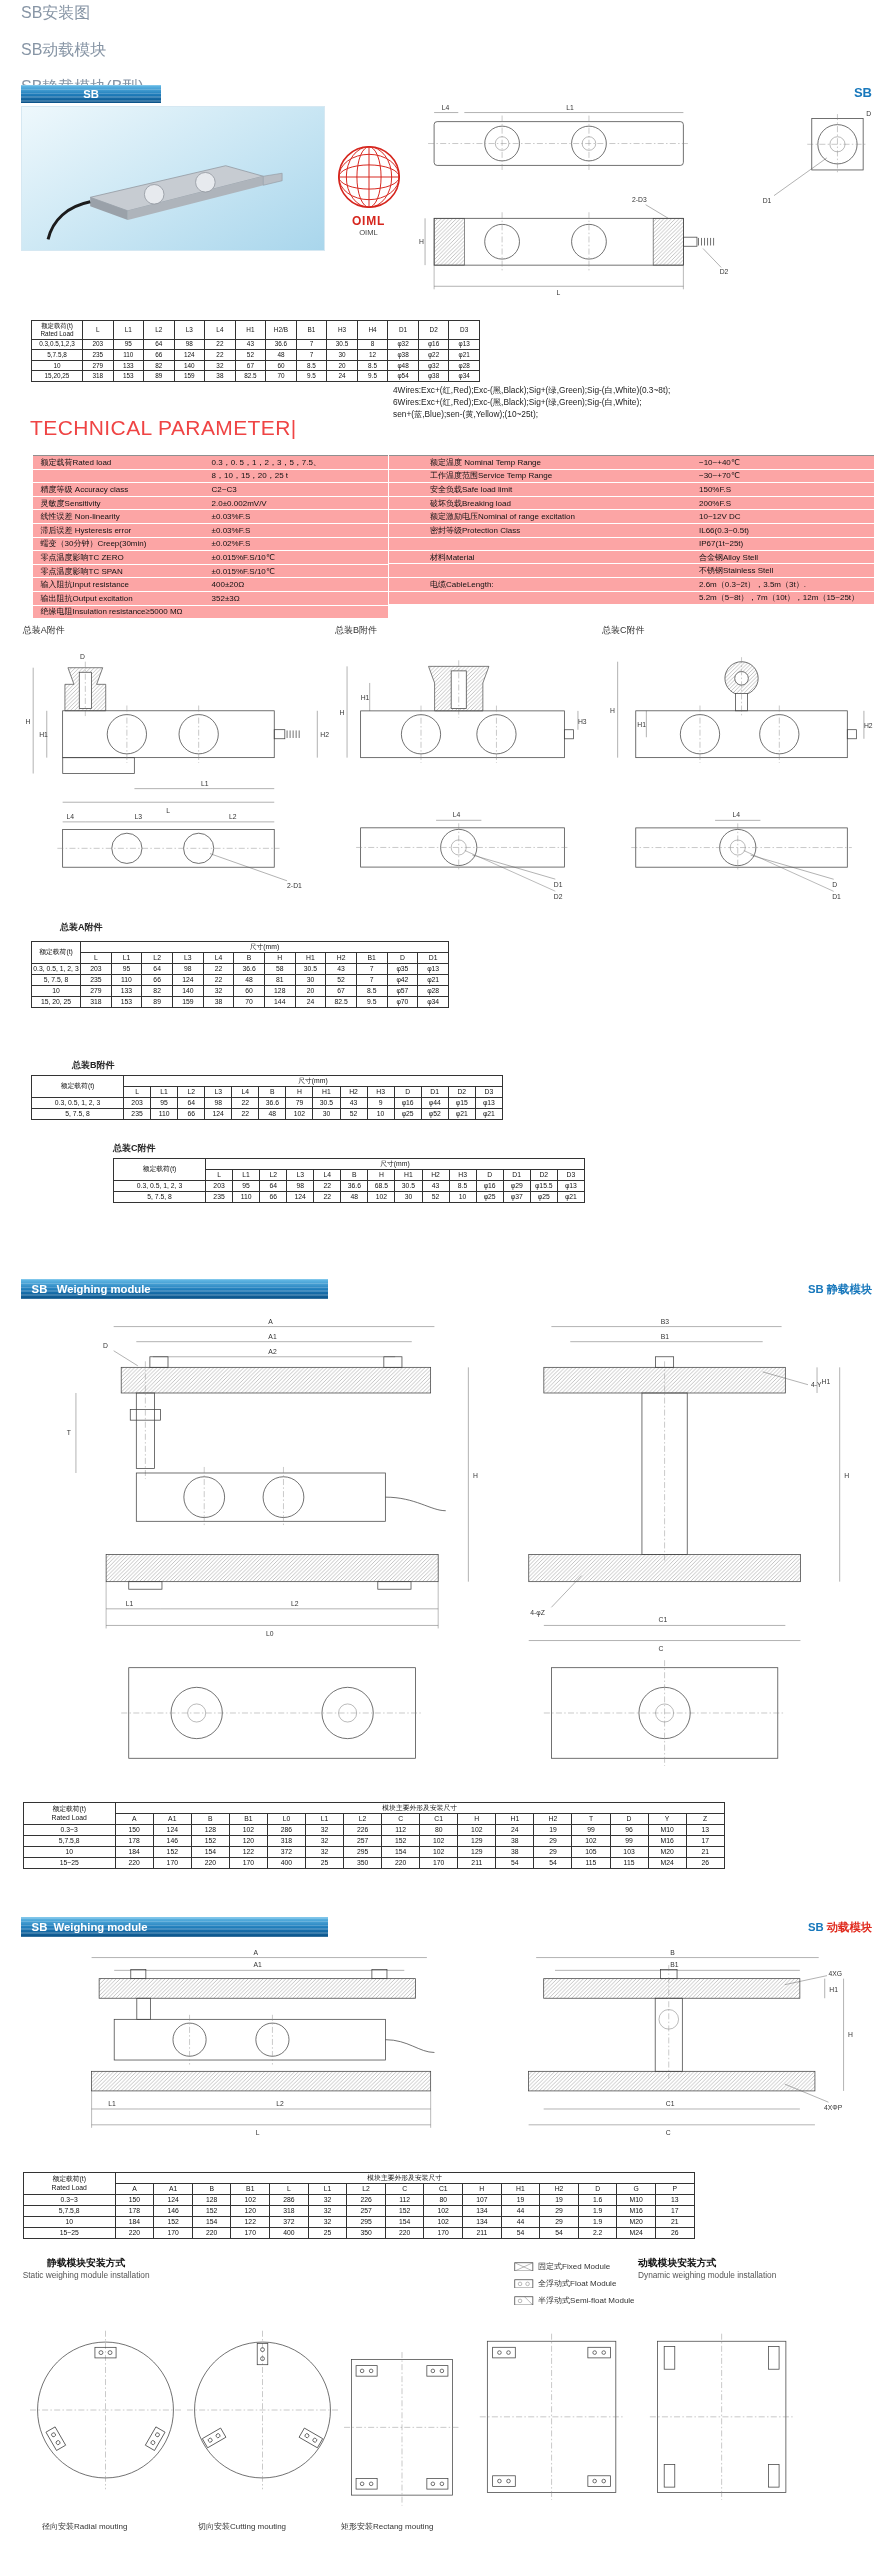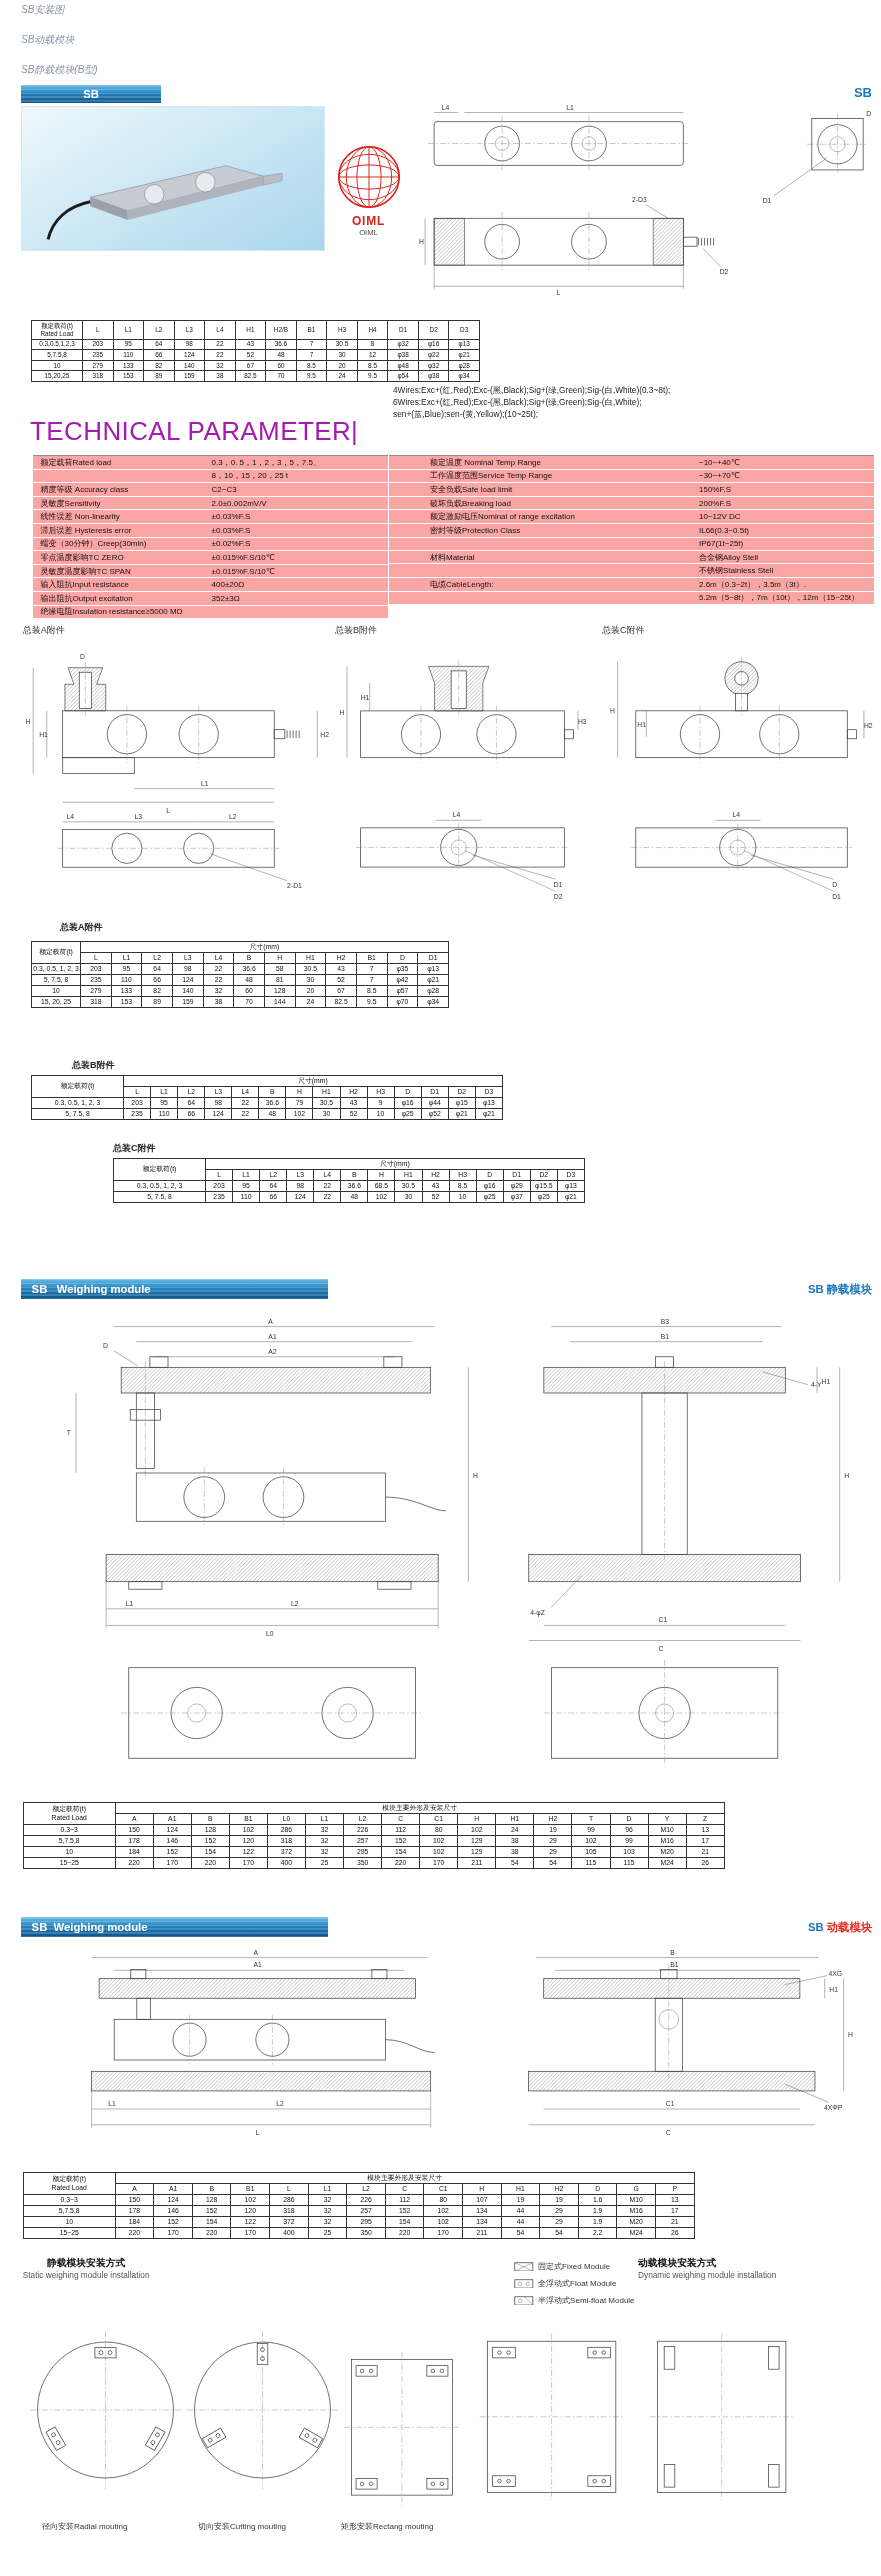--- a/index.html
+++ b/index.html
@@ -1,19 +1,19 @@
 <!DOCTYPE html>
 <html style="font-size:12px"><head>
 <meta charset="utf-8">
 <style>
   html,body{margin:0;padding:0;background:#fff;}
   #page{position:relative;width:881px;height:2576px;background:#fff;overflow:hidden;
         font-family:"Liberation Sans","DejaVu Sans",sans-serif;color:#222;}
   .abs{position:absolute;}
-  a.navlink{display:block;color:#8795a5;font-size:10px;text-decoration:none;margin-bottom:16px;font-style:italic;}
+  a.navlink{display:block;color:#8795a5;font-size:16px;text-decoration:none;margin-bottom:16px;}
   .bar{background:repeating-linear-gradient(180deg,rgba(255,255,255,.18) 0 1.5px,rgba(0,0,0,0) 1.5px 3.8px),
        linear-gradient(180deg,#66bce8 0%,#1d7ab8 55%,#0a5187 100%);
        color:#fff;font-weight:bold;display:flex;align-items:center;}
   .bar span{white-space:pre;}
   .sbright{color:#1878bc;font-weight:bold;font-size:13px;}
   .secright{font-weight:bold;font-size:11.3px;}
   .blue{color:#1878bc;} .red{color:#e02a1d;}
   .hero{background:linear-gradient(150deg,#eef8fc 0%,#cfe9f5 45%,#a9d6ec 100%);border:0.8px solid #d6e8f2;}
   
   .tbl{border-collapse:collapse;background:#fff;table-layout:fixed;width:100%;}
@@ -26,21 +26,21 @@
   .dimt .tbl,.asmt .tbl,.modt .tbl{border:1.5px solid #222;}
   
   .params{border-collapse:collapse;width:100%;}
   .params td{background:#fca5a5;font-size:8px;color:#111;padding:0.8px 3px;
      border-top:0.8px solid #8f8f8f;border-bottom:0.8px solid #fff;height:10.6px;white-space:nowrap;}
   .lp .params td.plbl{width:165px;padding-left:7.6px;}
   .rp .params td.plbl{width:263px;padding-left:41px;}
   .asm-title{font-size:9px;font-weight:bold;color:#222;}
   .asm-label{font-size:9px;color:#333;}
   .wires{font-size:8.3px;color:#222;line-height:12px;}
-  .bigtitle{font-size:26px;color:#a21caf;letter-spacing:0.4px;}
+  .bigtitle{font-size:21px;color:#ef4444;letter-spacing:0.4px;}
   .ft-title{font-size:9.8px;font-weight:bold;color:#111;}
   .ft-sub{font-size:8.3px;color:#555;}
   .legend-item{display:flex;align-items:center;gap:4.5px;font-size:8px;color:#333;margin-bottom:6px;margin-left:40px;}
   .caption{font-size:8px;color:#333;}
   svg text{font-size:9px;fill:#333;font-family:"Liberation Sans",sans-serif;}
   svg .ln{stroke:#444;stroke-width:1;fill:none;}
   svg .thin{stroke:#666;stroke-width:.6;fill:none;}
   svg .dd{stroke:#888;stroke-width:.6;fill:none;stroke-dasharray:8 3 2 3;}
   svg .dim{stroke:#555;stroke-width:.6;fill:none;}
 </style>
@@ -276,21 +276,21 @@
           </tr>
           <tr>
             <td class="plbl">蠕变（30分钟）Creep(30min)</td>
             <td class="pval">±0.02%F.S</td>
           </tr>
           <tr>
             <td class="plbl">零点温度影响TC ZERO</td>
             <td class="pval">±0.015%F.S/10℃</td>
           </tr>
           <tr>
-            <td class="plbl">灵敏度温度影响TC SPAN</td>
+            <td class="plbl">零点温度影响TC SPAN</td>
             <td class="pval">±0.015%F.S/10℃</td>
           </tr>
           <tr>
             <td class="plbl">输入阻抗Input resistance</td>
             <td class="pval">400±20Ω</td>
           </tr>
           <tr>
             <td class="plbl">输出阻抗Output excitation</td>
             <td class="pval">352±3Ω</td>
           </tr>

